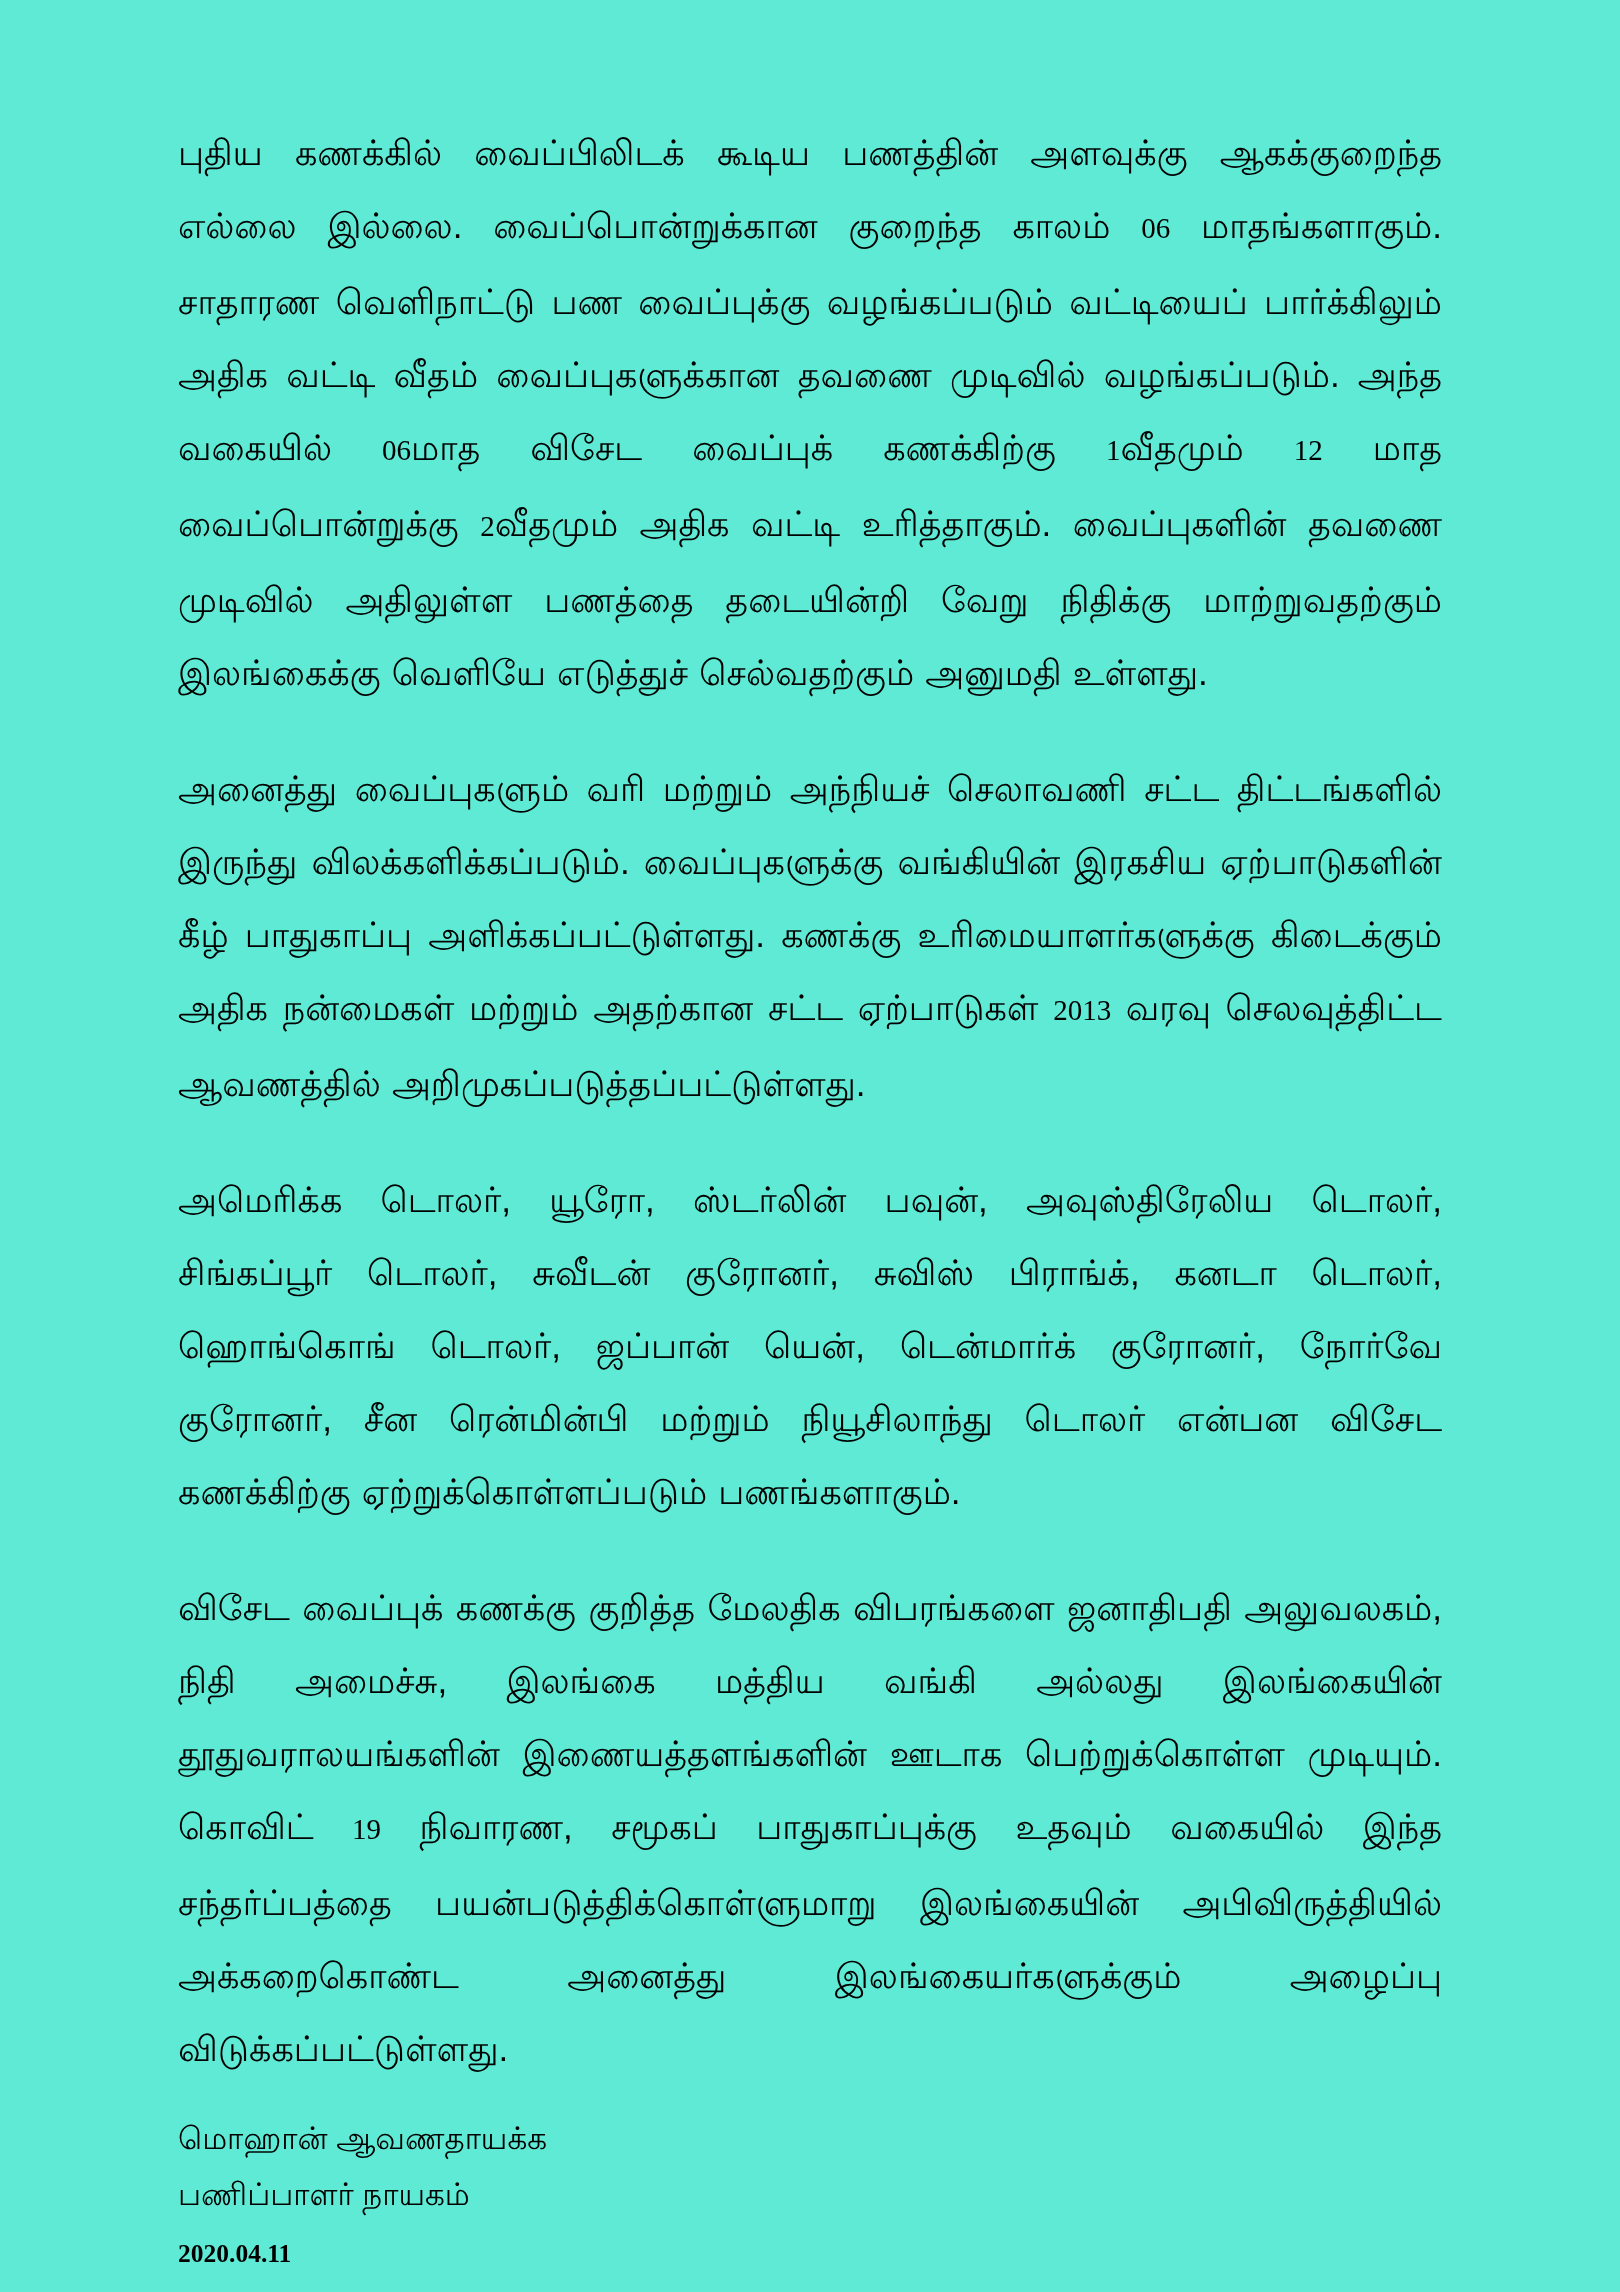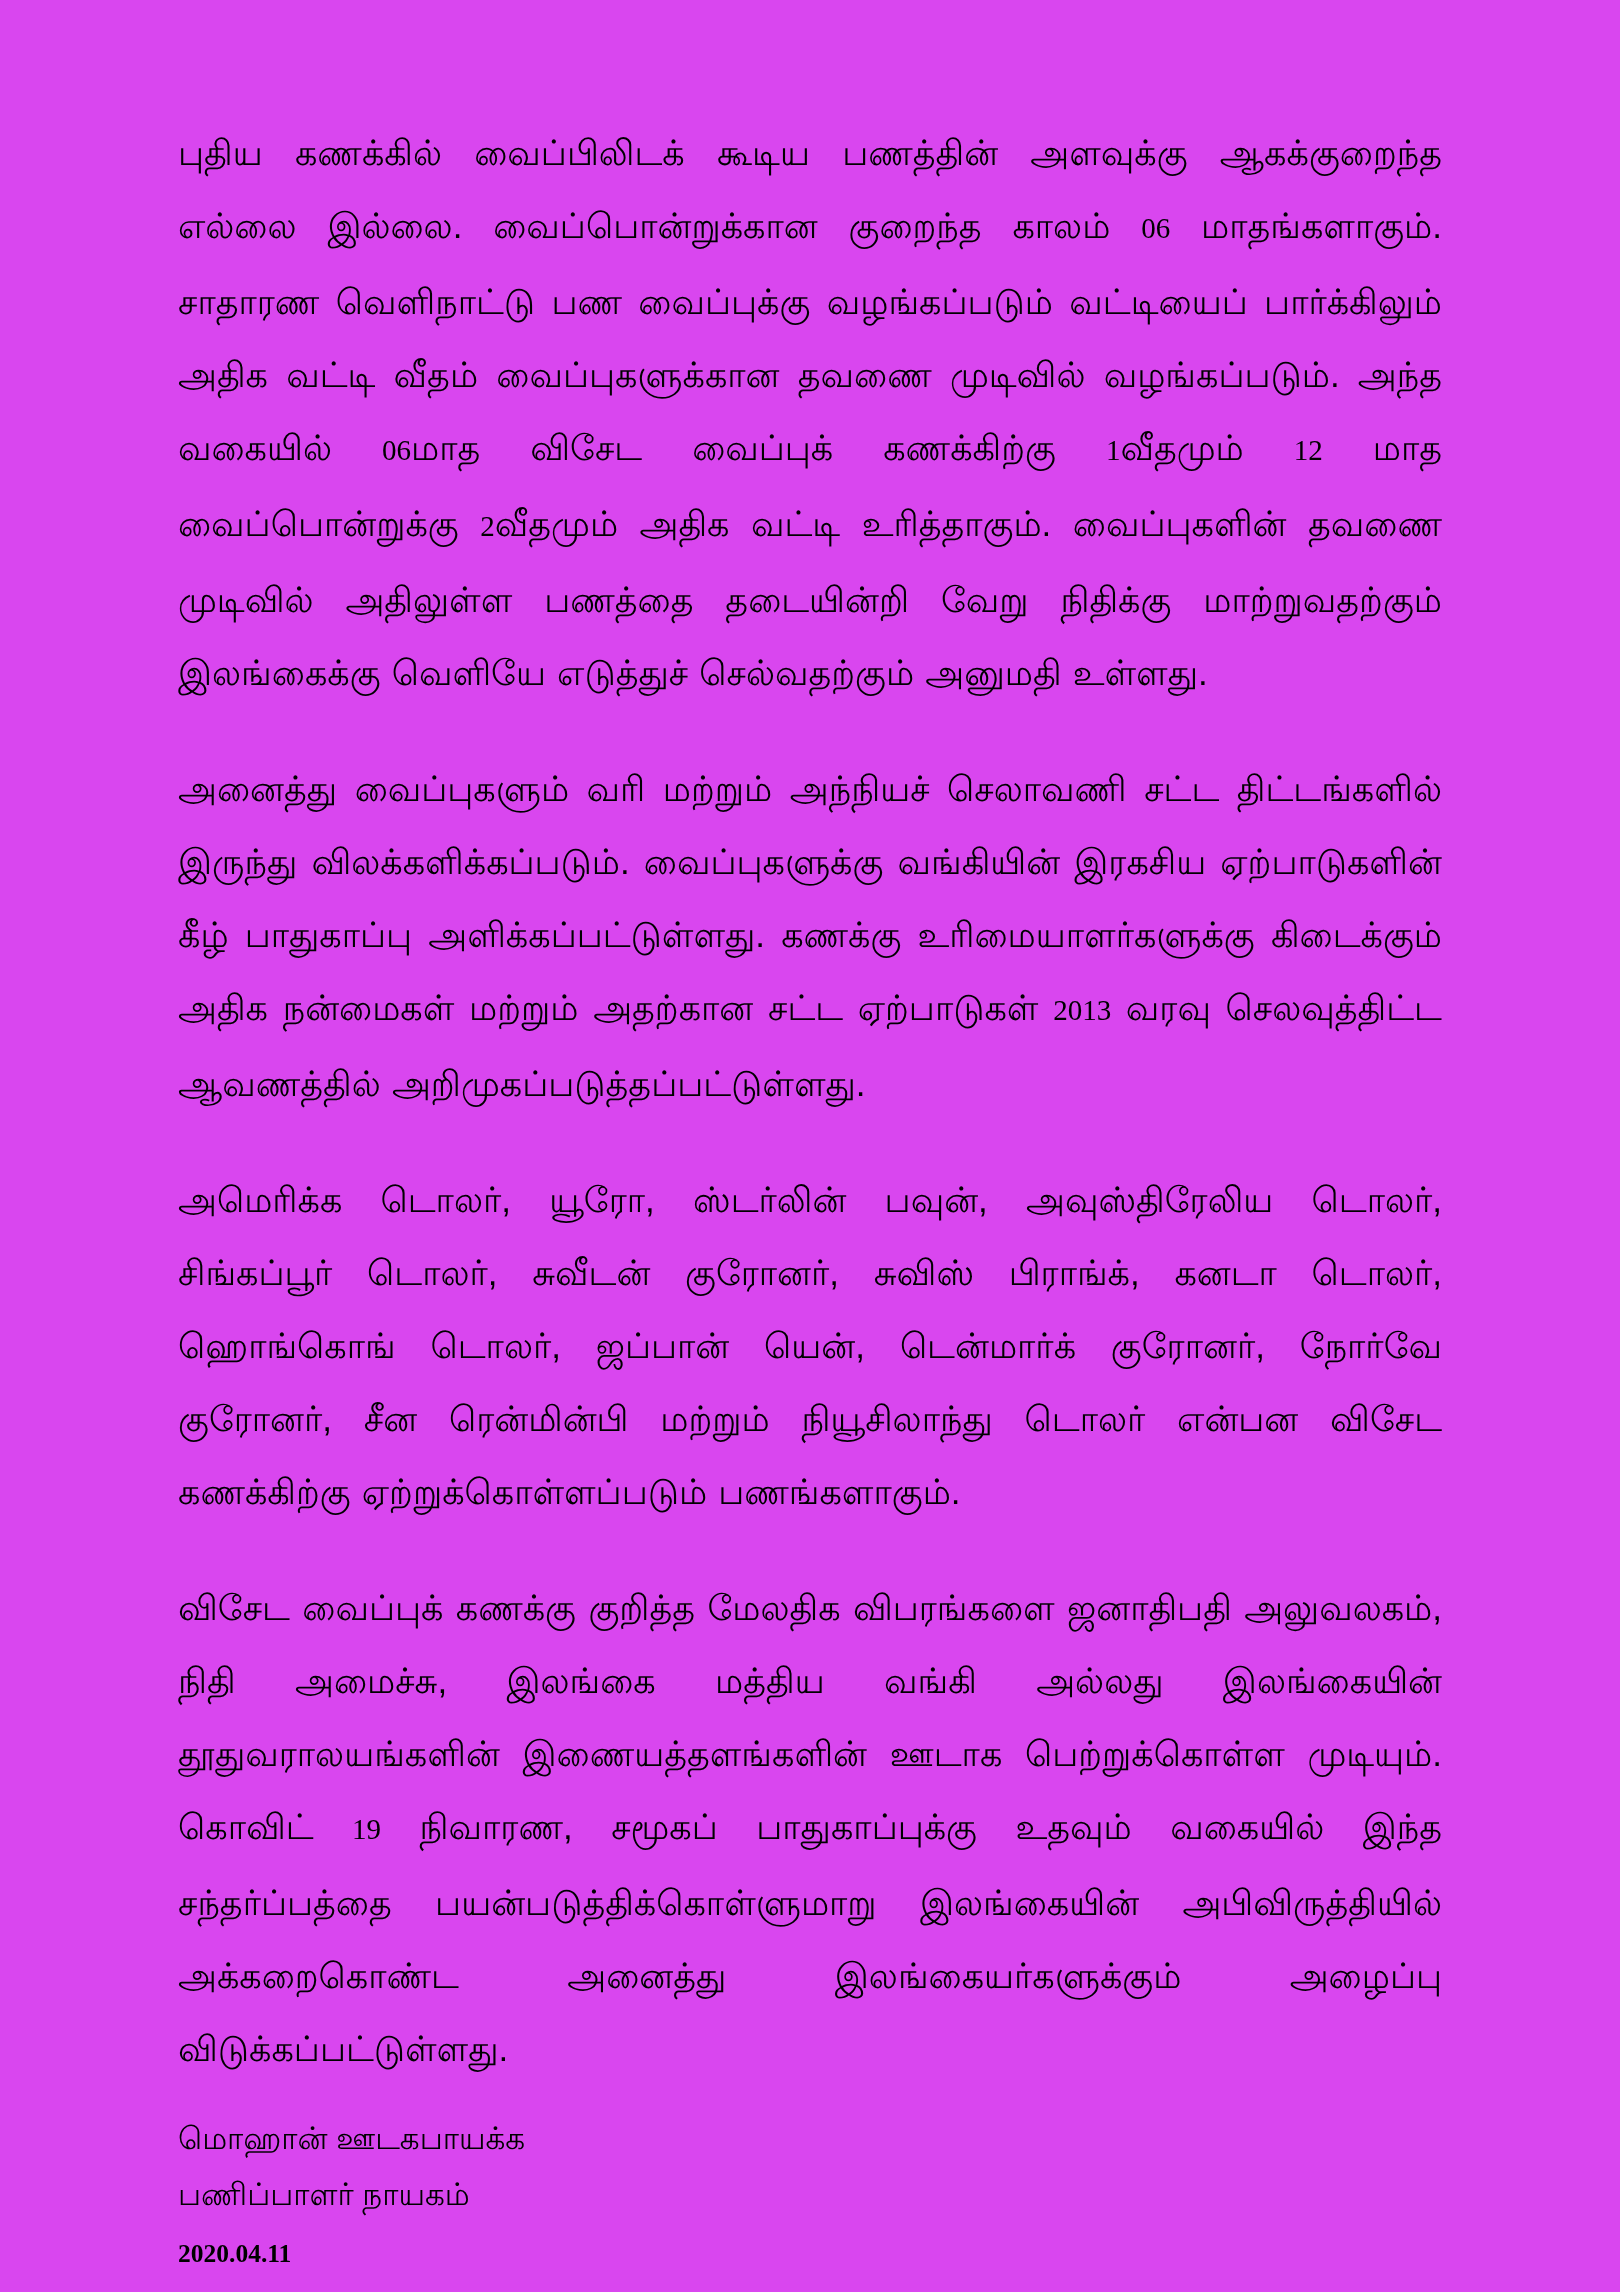--- a/index.html
+++ b/index.html
@@ -9,21 +9,21 @@
     background: #ffffff;
   }
   body {
     font-family: "Liberation Sans", "DejaVu Sans", sans-serif;
     color: #000000;
   }
   .page {
     position: relative;
     width: 1620px;
     height: 2293px;
-    background: #d946ef;
+    background: #5eead4;
     box-sizing: border-box;
     padding: 116px 116px 59px 178px;
     overflow: hidden;
   }
   .doc-body {
     width: 1264px;
   }
   p.para {
     margin: 0 0 43px 0;
     font-family: "Liberation Sans", "DejaVu Sans", sans-serif;
@@ -68,20 +68,20 @@
 
 <div class="page">
   <div class="doc-body">
 
     <p class="para">புதிய கணக்கில் வைப்பிலிடக் கூடிய பணத்தின் அளவுக்கு ஆகக்குறைந்த எல்லை இல்லை. வைப்பொன்றுக்கான குறைந்த காலம் <span class="num">06</span> மாதங்களாகும். சாதாரண வெளிநாட்டு பண வைப்புக்கு வழங்கப்படும் வட்டியைப் பார்க்கிலும் அதிக வட்டி வீதம் வைப்புகளுக்கான தவணை முடிவில் வழங்கப்படும். அந்த வகையில் <span class="num">06</span>மாத விசேட வைப்புக் கணக்கிற்கு <span class="num">1</span>வீதமும் <span class="num">12</span> மாத வைப்பொன்றுக்கு <span class="num">2</span>வீதமும் அதிக வட்டி உரித்தாகும். வைப்புகளின் தவணை முடிவில் அதிலுள்ள பணத்தை தடையின்றி வேறு நிதிக்கு மாற்றுவதற்கும் இலங்கைக்கு வெளியே எடுத்துச் செல்வதற்கும் அனுமதி உள்ளது.</p>
     <p class="para">அனைத்து வைப்புகளும் வரி மற்றும் அந்நியச் செலாவணி சட்ட திட்டங்களில் இருந்து விலக்களிக்கப்படும். வைப்புகளுக்கு வங்கியின் இரகசிய ஏற்பாடுகளின் கீழ் பாதுகாப்பு அளிக்கப்பட்டுள்ளது. கணக்கு உரிமையாளர்களுக்கு கிடைக்கும் அதிக நன்மைகள் மற்றும் அதற்கான சட்ட ஏற்பாடுகள் <span class="num">2013</span> வரவு செலவுத்திட்ட ஆவணத்தில் அறிமுகப்படுத்தப்பட்டுள்ளது.</p>
     <p class="para">அமெரிக்க டொலர், யூரோ, ஸ்டர்லின் பவுன், அவுஸ்திரேலிய டொலர், சிங்கப்பூர் டொலர், சுவீடன் குரோனர், சுவிஸ் பிராங்க், கனடா டொலர், ஹொங்கொங் டொலர், ஜப்பான் யென், டென்மார்க் குரோனர், நோர்வே குரோனர், சீன ரென்மின்பி மற்றும் நியூசிலாந்து டொலர் என்பன விசேட கணக்கிற்கு ஏற்றுக்கொள்ளப்படும் பணங்களாகும்.</p>
     <p class="para">விசேட வைப்புக் கணக்கு குறித்த மேலதிக விபரங்களை ஜனாதிபதி அலுவலகம், நிதி அமைச்சு, இலங்கை மத்திய வங்கி அல்லது இலங்கையின் தூதுவராலயங்களின் இணையத்தளங்களின் ஊடாக பெற்றுக்கொள்ள முடியும். கொவிட் <span class="num">19</span> நிவாரண, சமூகப் பாதுகாப்புக்கு உதவும் வகையில் இந்த சந்தர்ப்பத்தை பயன்படுத்திக்கொள்ளுமாறு இலங்கையின் அபிவிருத்தியில் அக்கறைகொண்ட அனைத்து இலங்கையர்களுக்கும் அழைப்பு விடுக்கப்பட்டுள்ளது.</p>
 
     <div class="signature">
-      <div class="sig-line">மொஹான் ஊடகபாயக்க</div>
+      <div class="sig-line">மொஹான் ஆவணதாயக்க</div>
       <div class="sig-line">பணிப்பாளர் நாயகம்</div>
       <div class="sig-date">2020.04.11</div>
     </div>
 
   </div>
 </div>
 
 
 </body></html>

